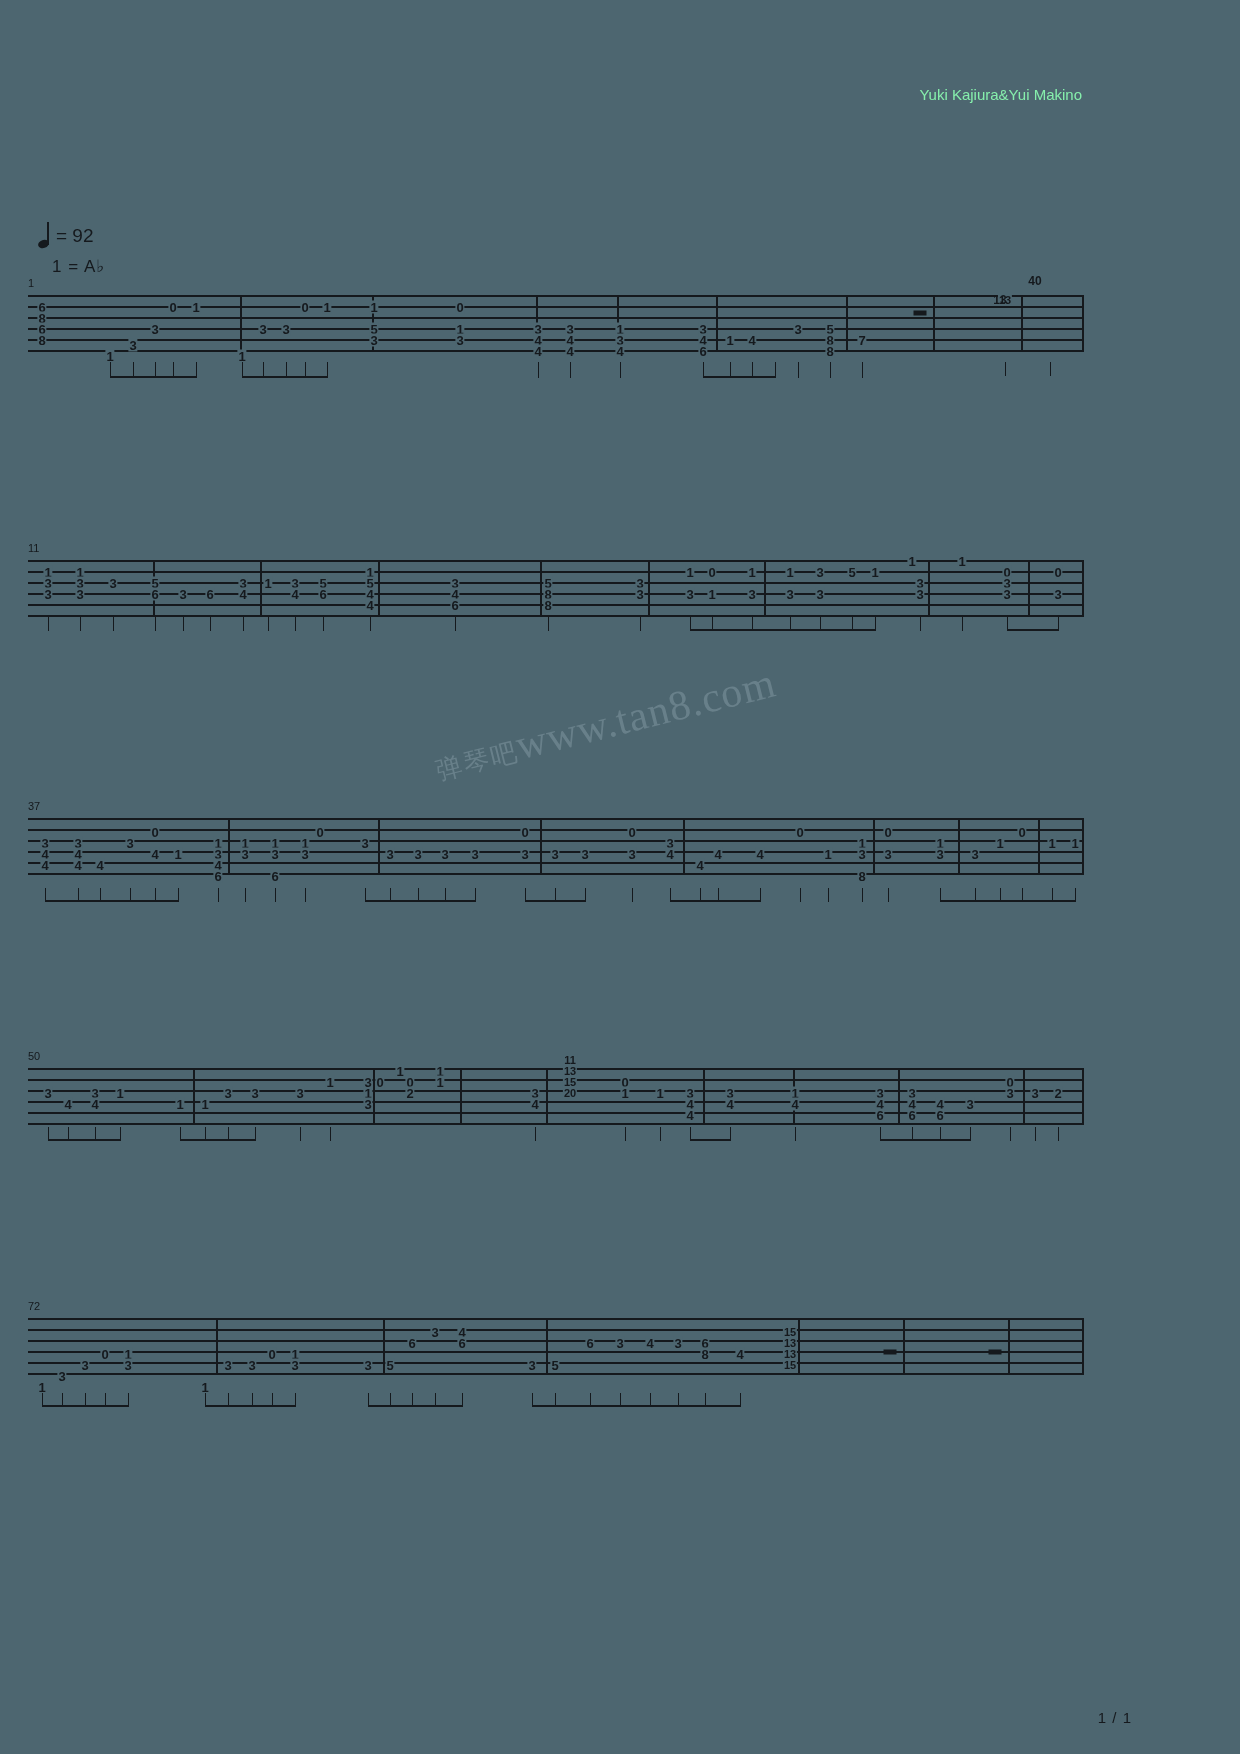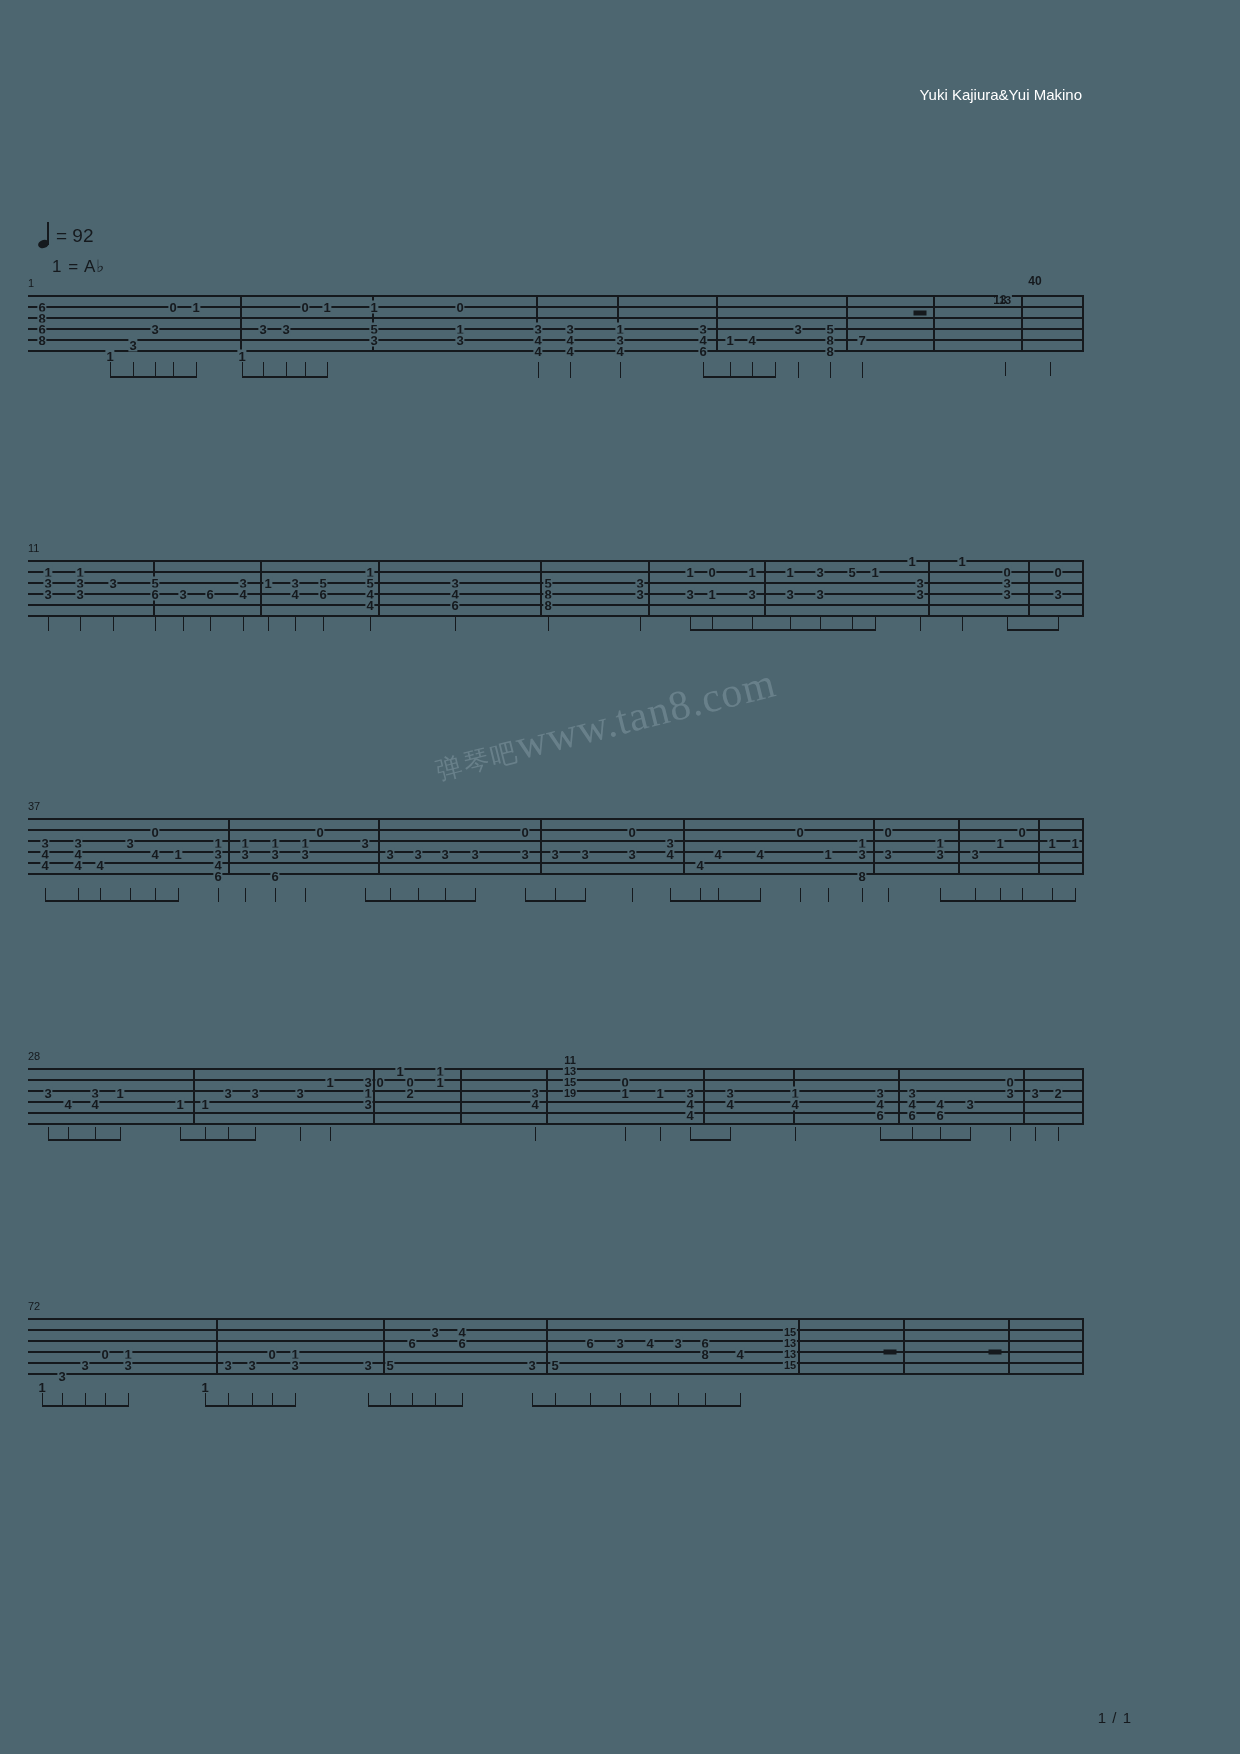--- a/index.html
+++ b/index.html
@@ -29,21 +29,21 @@
     text-align: center;
     font-size: 21px;
     letter-spacing: 0.4px;
     color: #15191d;
   }
   .composer {
     position: absolute;
     top: 86px;
     right: 158px;
     font-size: 15px;
-    color: #ffffff;
+    color: #86efac;
     white-space: nowrap;
   }
   
   .tempo {
     position: absolute;
     left: 38px;
     top: 222px;
     font-size: 19px;
     display: flex;
     align-items: center;
@@ -513,21 +513,21 @@
         <div class="stem" style="left: 994px; top: 70px; height: 14px;"></div>
         <div class="stem" style="left: 1024px; top: 70px; height: 14px;"></div>
         <div class="stem" style="left: 1047px; top: 70px; height: 14px;"></div>
         <div class="beam" style="left: 17px; top: 82px; width: 133px;"></div>
         <div class="beam" style="left: 337px; top: 82px; width: 110px;"></div>
         <div class="beam" style="left: 497px; top: 82px; width: 60px;"></div>
         <div class="beam" style="left: 642px; top: 82px; width: 90px;"></div>
         <div class="beam" style="left: 912px; top: 82px; width: 135px;"></div>
       </div>
       <div class="system" style="top: 1068px;">
-        <div class="measure-num">28</div>
+        <div class="measure-num">50</div>
         <div class="staff">
           <div class="line l0"></div>
           <div class="line l1"></div>
           <div class="line l2"></div>
           <div class="line l3"></div>
           <div class="line l4"></div>
           <div class="line l5"></div>
           <div class="barline" style="left: 165px;"></div>
           <div class="barline" style="left: 345px;"></div>
           <div class="barline" style="left: 432px;"></div>
@@ -556,21 +556,21 @@
         <div class="tabnum" style="left: 340px; top: 36px;">3</div>
         <div class="tabnum" style="left: 382px; top: 14px;">0</div>
         <div class="tabnum" style="left: 382px; top: 25px;">2</div>
         <div class="tabnum" style="left: 412px; top: 3px;">1</div>
         <div class="tabnum" style="left: 412px; top: 14px;">1</div>
         <div class="tabnum" style="left: 507px; top: 25px;">3</div>
         <div class="tabnum" style="left: 507px; top: 36px;">4</div>
         <div class="tabnum small" style="left: 542px; top: -8px;">11</div>
         <div class="tabnum small" style="left: 542px; top: 3px;">13</div>
         <div class="tabnum small" style="left: 542px; top: 14px;">15</div>
-        <div class="tabnum small" style="left: 542px; top: 25px;">19</div>
+        <div class="tabnum small" style="left: 542px; top: 25px;">20</div>
         <div class="tabnum" style="left: 597px; top: 14px;">0</div>
         <div class="tabnum" style="left: 597px; top: 25px;">1</div>
         <div class="tabnum" style="left: 632px; top: 25px;">1</div>
         <div class="tabnum" style="left: 662px; top: 25px;">3</div>
         <div class="tabnum" style="left: 702px; top: 25px;">3</div>
         <div class="tabnum" style="left: 662px; top: 36px;">4</div>
         <div class="tabnum" style="left: 702px; top: 36px;">4</div>
         <div class="tabnum" style="left: 662px; top: 47px;">4</div>
         <div class="tabnum" style="left: 767px; top: 25px;">1</div>
         <div class="tabnum" style="left: 767px; top: 36px;">4</div>

